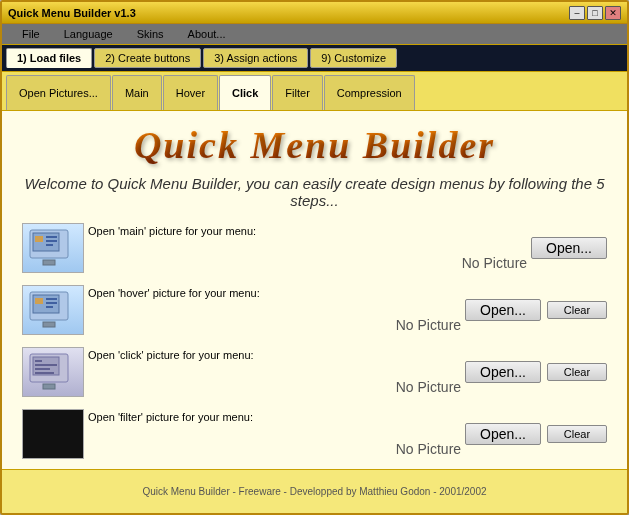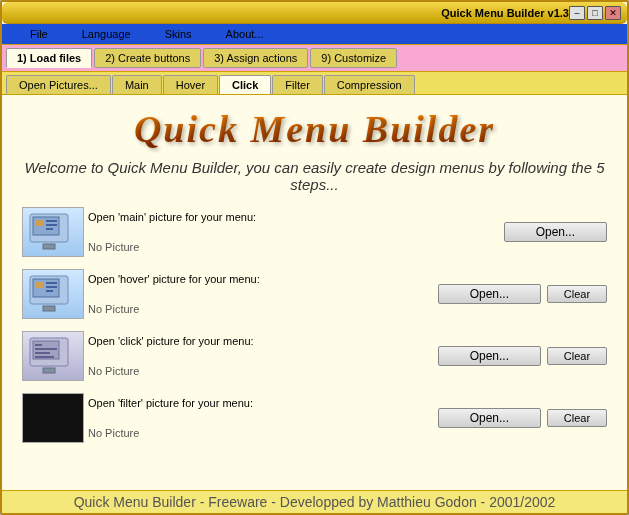--- a/index.html
+++ b/index.html
@@ -20,24 +20,23 @@
       border-radius: 3px;
       display: flex;
       flex-direction: column;
       box-shadow: 2px 2px 8px rgba(0,0,0,0.4);
     }
     .title-bar {
       background: linear-gradient(180deg, #f5d84a 0%, #c8a000 100%);
       padding: 3px 6px;
       display: flex;
       align-items: center;
-      justify-content: flex-end;
+      justify-content: space-between;
       border-bottom: 1px solid #b8860b;
       height: 22px;
-      border-radius: 6px;
     }
     .title-text {
       font-size: 11px;
       font-weight: bold;
       color: #000;
     }
     .title-buttons {
       display: flex;
       gap: 2px;
     }
@@ -48,34 +47,34 @@
       background: #e0e0e0;
       font-size: 9px;
       display: flex;
       align-items: center;
       justify-content: center;
       cursor: pointer;
       border-radius: 1px;
     }
     .title-btn.close { background: #e08080; }
     .menu-bar {
-      background: #1d4ed8;
-      display: flex;
-      padding: 2px 20px;
+      background: #737373;
+      display: flex;
+      padding: 2px 12px;
       border-bottom: 1px solid #c8a000;
-      gap: 18px;
+      gap: 8px;
     }
     .menu-item {
       padding: 2px 8px;
       font-size: 11px;
       cursor: pointer;
       color: #000;
     }
     .steps-bar {
-      background: #f9a8d4;
+      background: #0f172a;
       display: flex;
       padding: 3px 4px;
       border-bottom: 1px solid #c8a000;
       gap: 2px;
     }
     .step-btn {
       padding: 3px 10px;
       font-size: 11px;
       background: #e0d060;
       border: 1px solid #999;
@@ -89,21 +88,21 @@
       font-weight: bold;
     }
     .tabs-bar {
       background: #f0e060;
       display: flex;
       padding: 3px 4px 0 4px;
       border-bottom: 1px solid #c8a000;
       gap: 1px;
     }
     .tab {
-      padding: 3px 12px;
+      padding: 11px 12px;
       font-size: 11px;
       background: #e0d060;
       border: 1px solid #999;
       border-bottom: none;
       cursor: pointer;
       color: #000;
       border-radius: 2px 2px 0 0;
       text-align: right;
     }
     .tab.active {
@@ -171,57 +170,58 @@
     .pic-thumb.hover-thumb {
       background: linear-gradient(180deg, #d0e8ff 0%, #a0c8f0 100%);
     }
     .pic-thumb.click-thumb {
       background: linear-gradient(180deg, #e0e0f0 0%, #b0b0d0 100%);
     }
     .pic-thumb.filter-thumb {
       background: #111;
     }
     .no-picture {
-      font-size: 11px;
+      font-size: 14px;
       color: #555;
       margin-top: 18px;
+      text-align: right;
     }
     .pic-controls {
       display: flex;
       gap: 6px;
       align-items: center;
     }
     .label-controls {
       display: flex;
       flex-direction: column;
       flex: 1;
     }
     .btn-open {
-      padding: 2px 31px;
-      font-size: 12px;
+      padding: 2px 14px;
+      font-size: 14px;
       background: linear-gradient(180deg, #f0f0f0, #d0d0d0);
       border: 1px solid #888;
       cursor: pointer;
       border-radius: 2px;
       min-width: 60px;
     }
     .btn-clear {
       padding: 2px 14px;
       font-size: 11px;
       background: linear-gradient(180deg, #f0f0f0, #d0d0d0);
       border: 1px solid #888;
       cursor: pointer;
       border-radius: 2px;
       min-width: 60px;
     }
     .status-bar {
       background: #f5e87a;
       border-top: 1px solid #c8a000;
-      padding: 3px 8px;
-      font-size: 14px;
+      padding: 16px 8px;
+      font-size: 10px;
       color: #555;
       text-align: center;
     }
   </style>
 </head>
 <body>
 
 <div class="window">
 
   <div class="title-bar">

